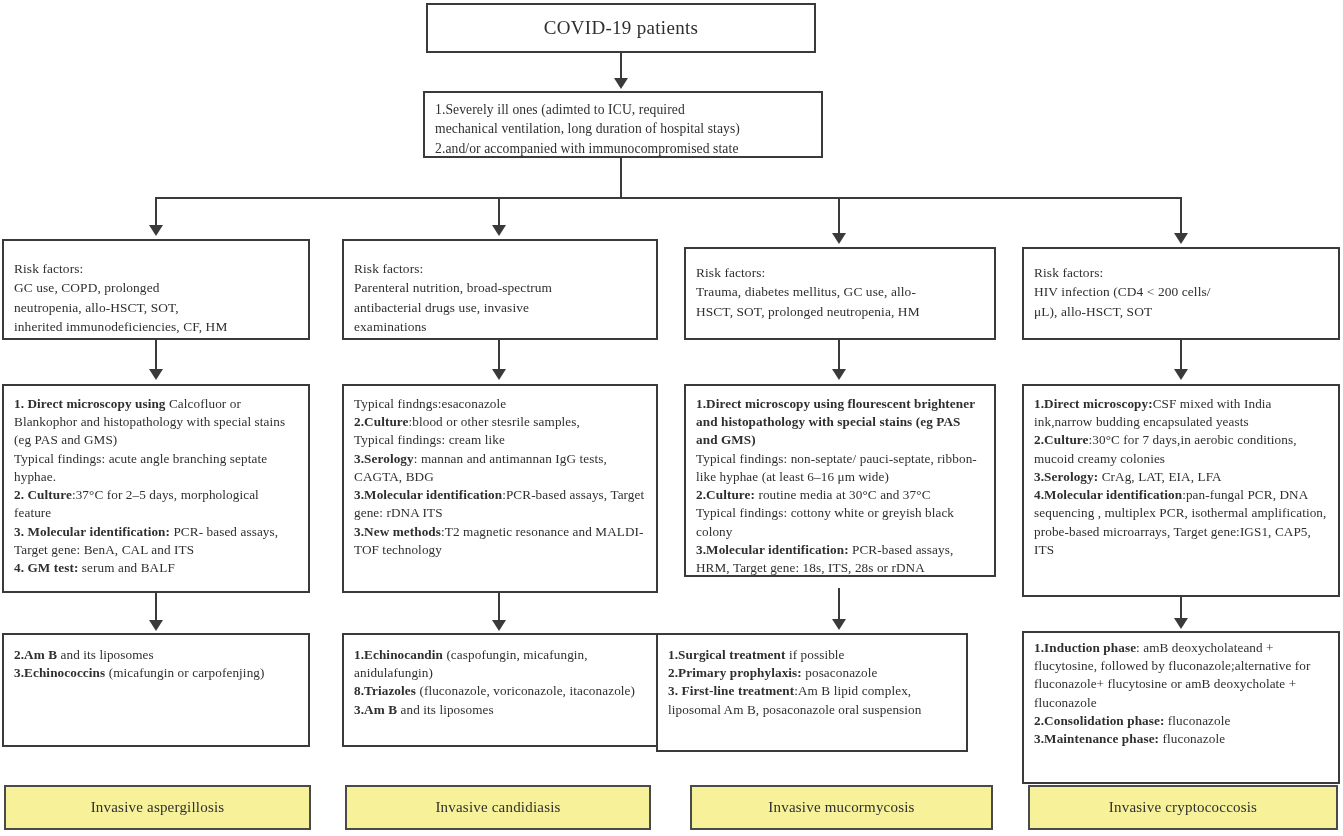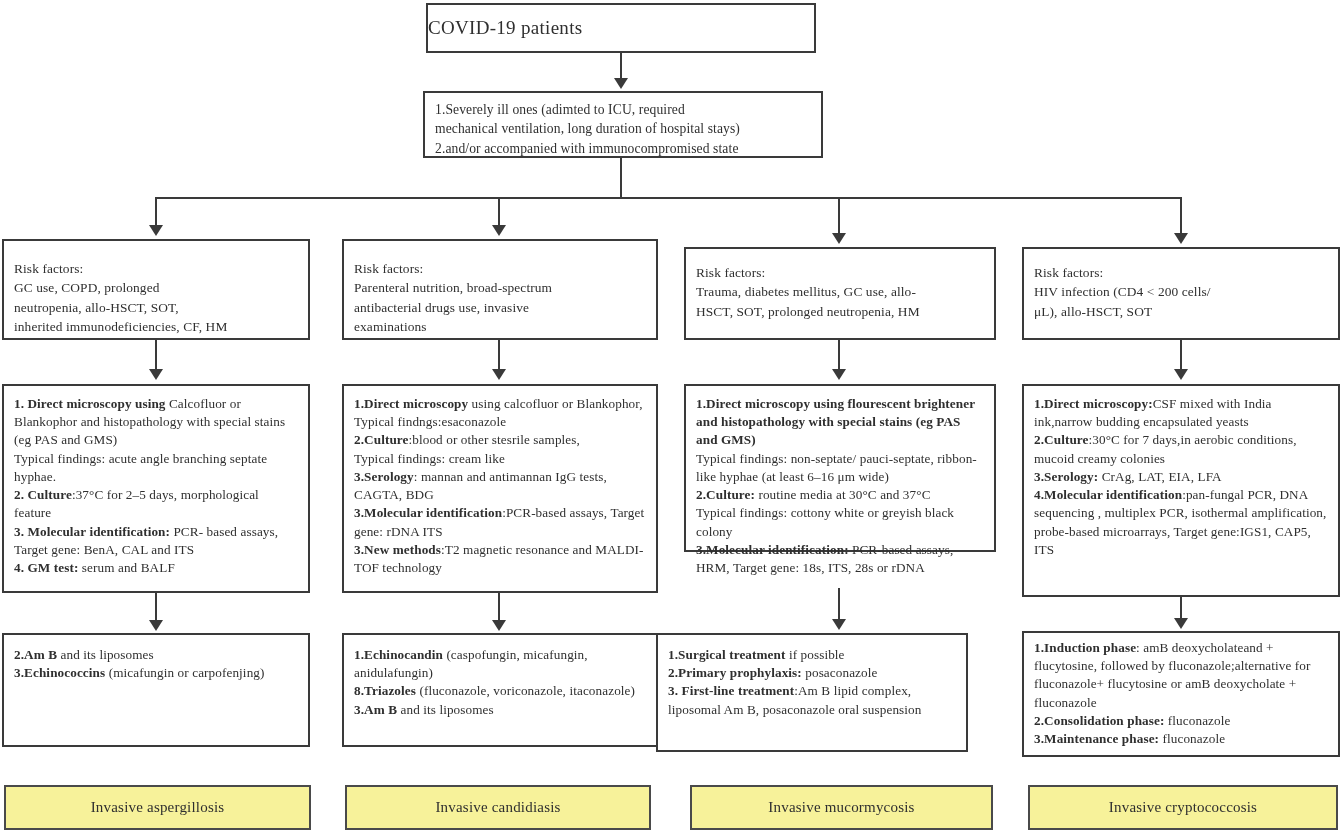--- a/index.html
+++ b/index.html
@@ -25,21 +25,21 @@
     font-size:13.5px;
     line-height:1.33;
     letter-spacing:0.1px;
   }
   .box .inner div{white-space:normal;}
   b{font-weight:bold;}
 
   
   #node-root{
     left:426px;top:3px;width:390px;height:50px;
-    display:flex;align-items:center;justify-content:flex-start;
+    display:flex;align-items:center;justify-content:center;
   }
   #node-root .title{font-size:19px;letter-spacing:.3px;}
 
   
   #node-criteria{
     left:423px;top:91px;width:400px;height:67px;
   }
   #node-criteria .inner{font-size:13.6px;line-height:1.42;padding-top:7px;}
 
   
@@ -49,30 +49,30 @@
   #risk-2{left:342px;width:316px;}
   #risk-3{left:684px;width:312px;height:93px;top:247px;}
   #risk-4{left:1022px;width:318px;height:93px;top:247px;}
   #risk-3 .inner,#risk-4 .inner{padding-top:14px;}
 
   
   .diag{top:384px;}
   .diag .inner{font-size:13.2px;line-height:1.38;padding-top:9px;}
   #diag-1{left:2px;width:308px;height:209px;}
   #diag-2{left:342px;width:316px;height:209px;}
-  #diag-3{left:684px;width:312px;height:168px;}
+  #diag-3{left:684px;width:312px;height:193px;}
   #diag-4{left:1022px;width:318px;height:213px;}
 
   
   .treat{top:633px;}
   .treat .inner{font-size:13.2px;line-height:1.38;padding-top:11px;}
   #treat-1{left:2px;width:308px;height:114px;}
   #treat-2{left:342px;width:316px;height:114px;}
   #treat-3{left:656px;width:312px;height:119px;}
-  #treat-4{left:1022px;width:318px;height:126px;top:631px;}
+  #treat-4{left:1022px;width:318px;height:153px;top:631px;}
   #treat-4 .inner{padding-top:6px;}
 
   
   .outcome{
     top:785px;height:45px;
     background:#f7f29a;
     border:2px solid #4a4a4a;
     display:flex;align-items:center;justify-content:center;
   }
   .outcome .label{font-size:15px;letter-spacing:.2px;}
@@ -166,21 +166,20 @@
     <div class="inner">
         <div><b>1. Direct microscopy using </b>Calcofluor or Blankophor and histopathology with special stains (eg PAS and GMS)</div>
         <div>Typical findings: acute angle branching septate hyphae.</div>
         <div><b>2. Culture</b>:37°C for 2–5 days, morphological feature</div>
         <div><b>3. Molecular identification:</b> PCR- based assays, Target gene: BenA, CAL and ITS</div>
         <div><b>4. GM test:</b> serum and BALF</div>
       </div>
   </div>
   <div class="box diag" id="diag-2">
     <div class="inner">
-        <div><b>1.Direct microscopy</b> using calcofluor or Blankophor,</div>
         <div>Typical findngs:esaconazole</div>
         <div><b>2.Culture</b>:blood or other stesrile samples,</div>
         <div>Typical findings: cream like</div>
         <div><b>3.Serology</b>: mannan and antimannan IgG tests, CAGTA, BDG</div>
         <div><b>3.Molecular identification</b>:PCR-based assays, Target gene: rDNA ITS</div>
         <div><b>3.New methods</b>:T2 magnetic resonance and MALDI-TOF technology</div>
       </div>
   </div>
   <div class="box diag" id="diag-3">
     <div class="inner">

